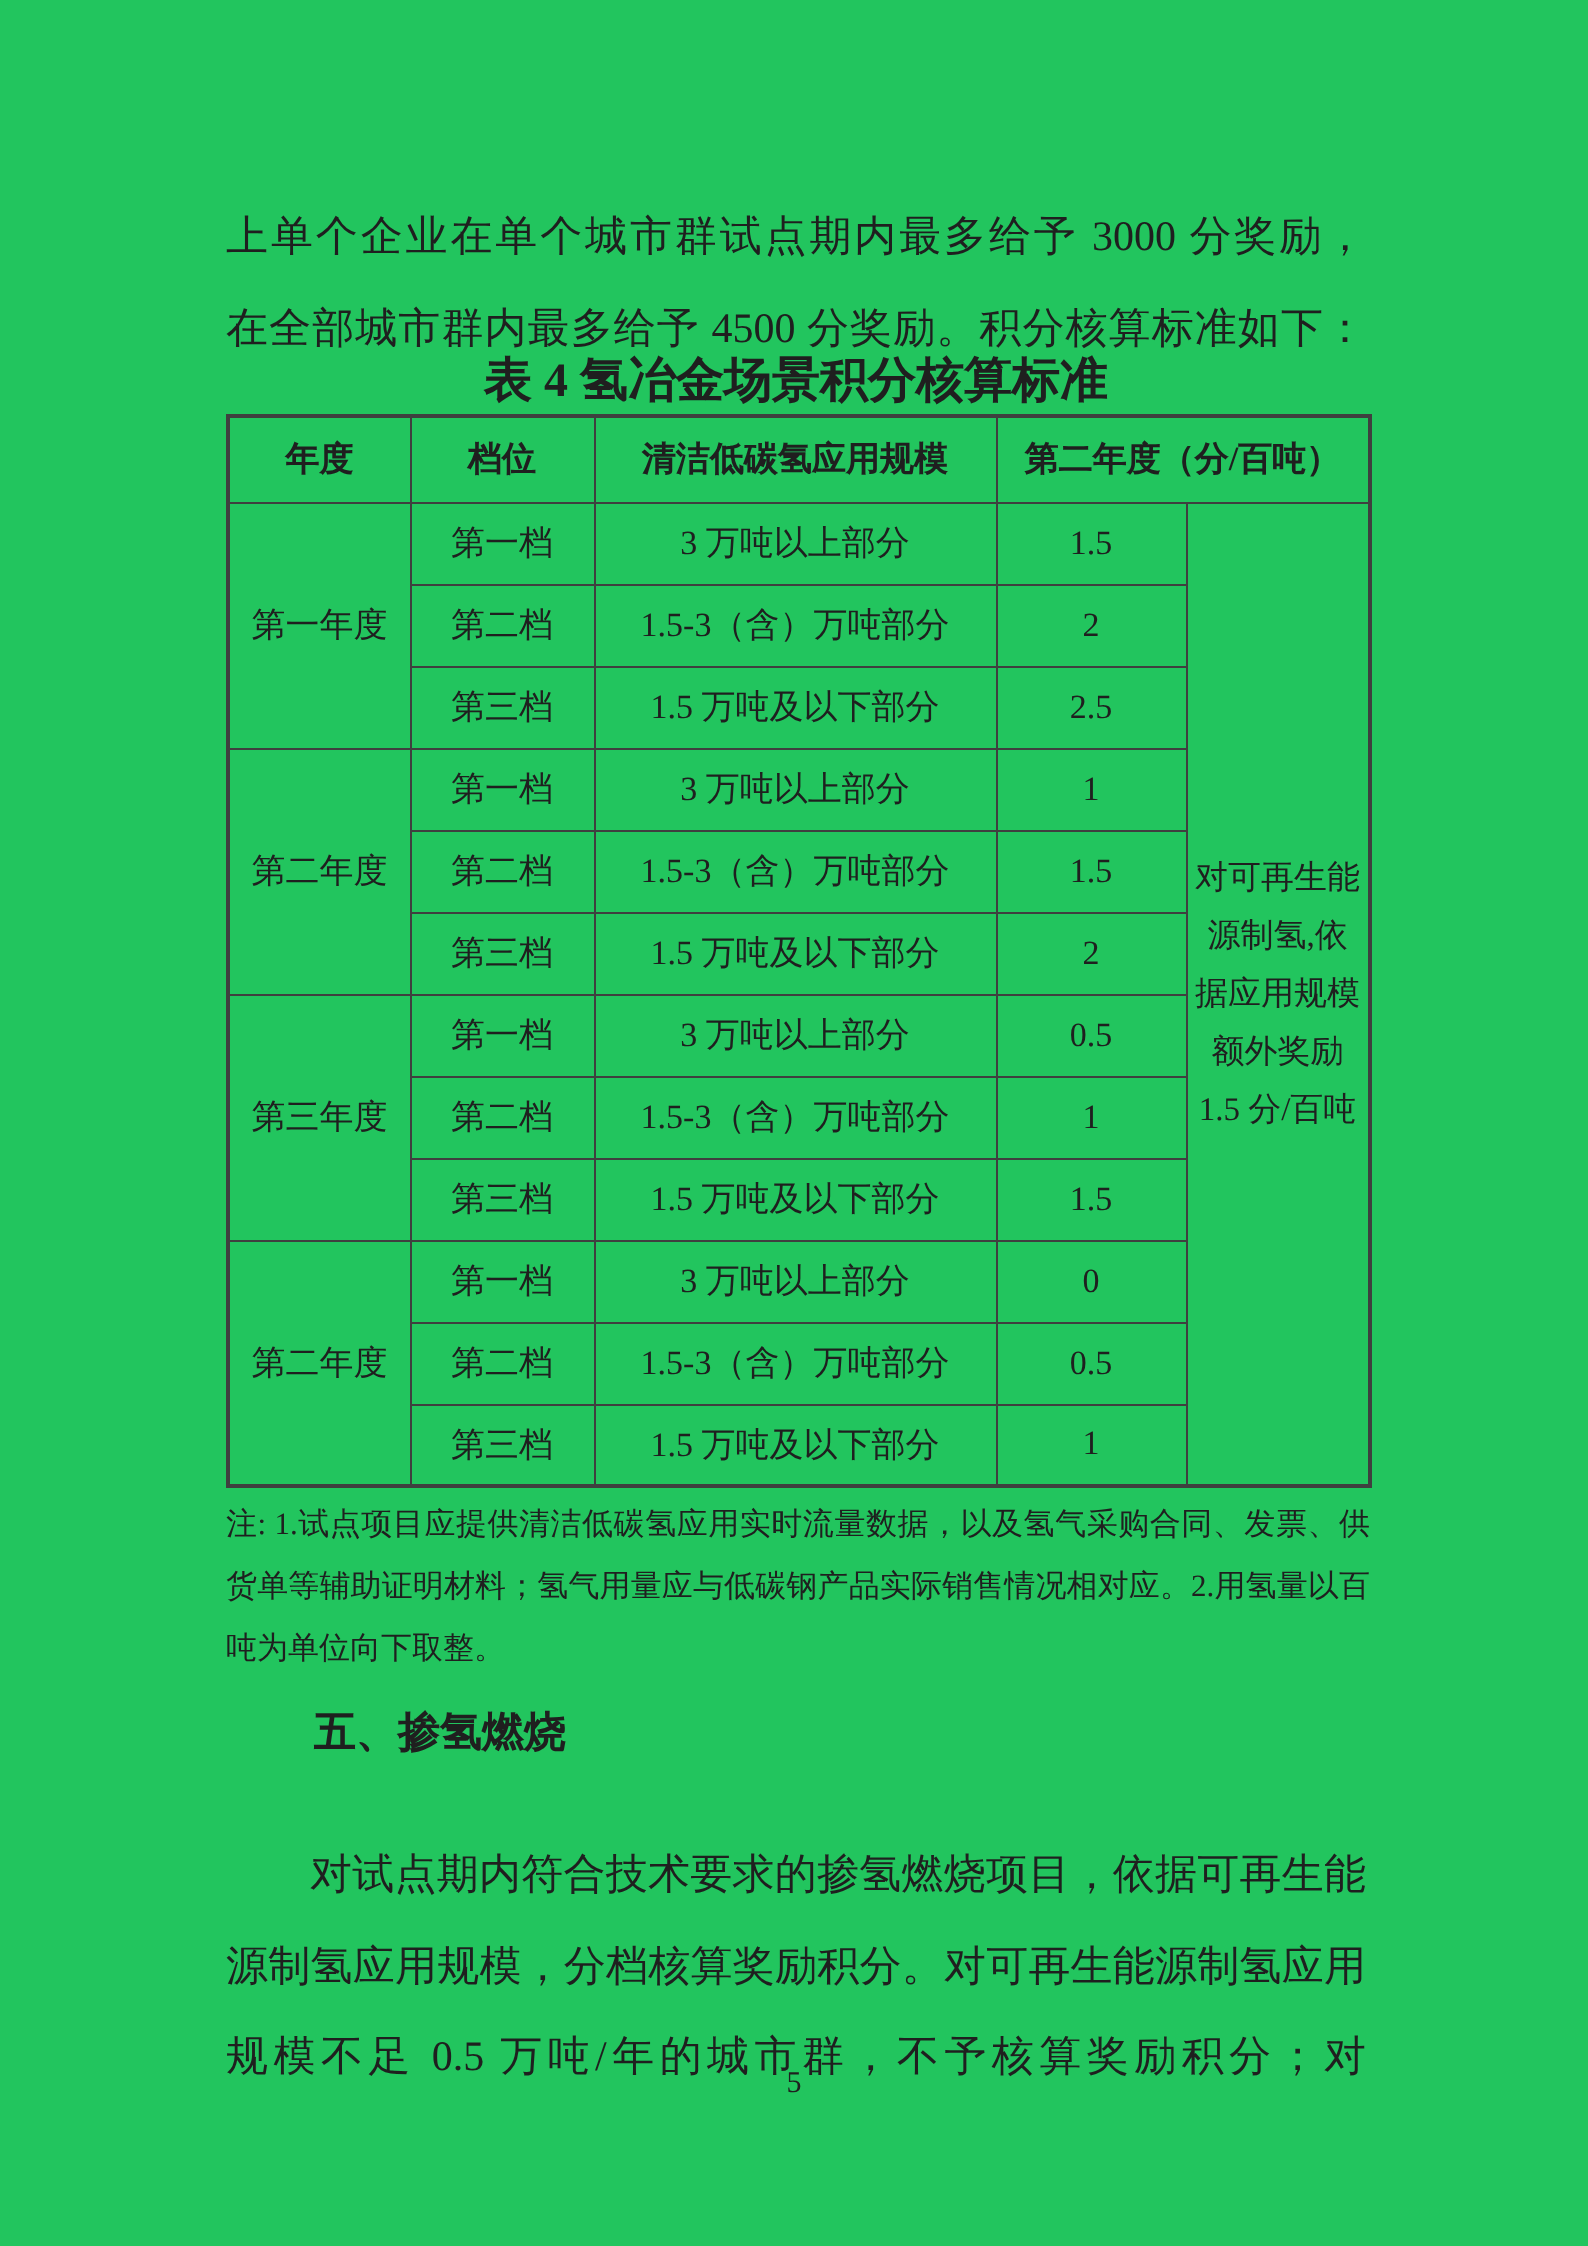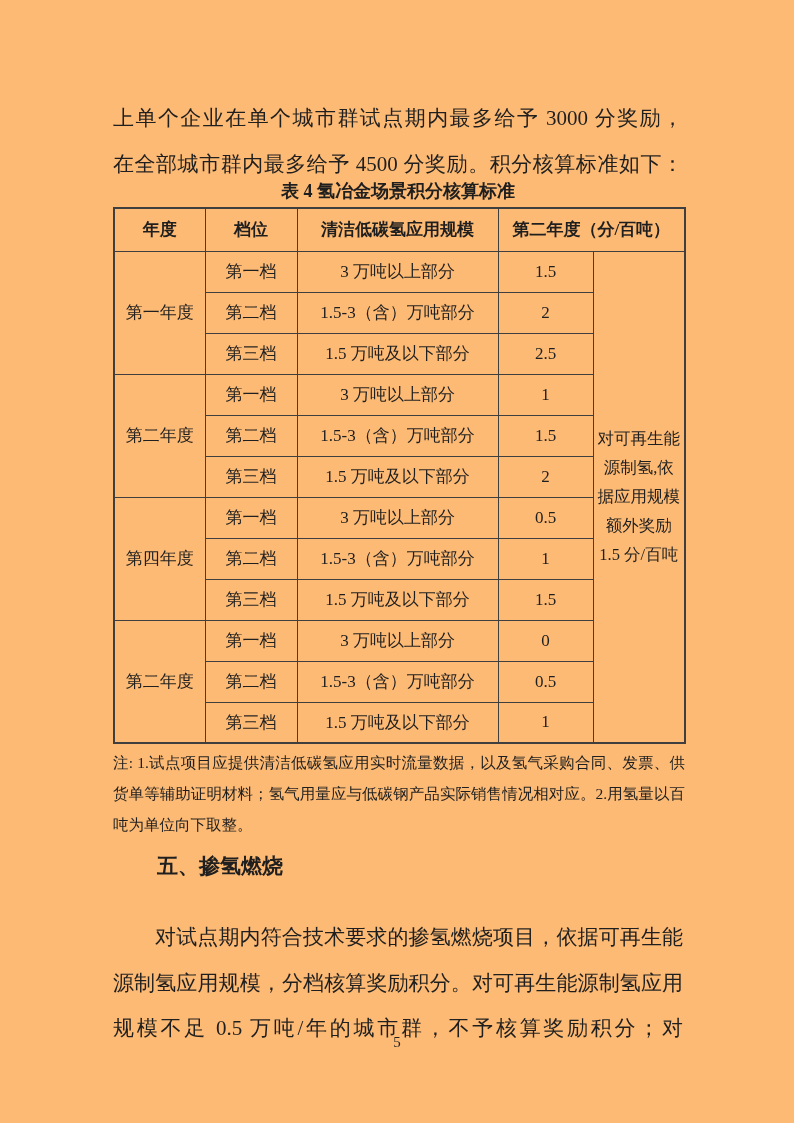--- a/index.html
+++ b/index.html
@@ -1,35 +1,35 @@
 <!DOCTYPE html>
 <html><head>
 <meta charset="utf-8">
 <style>
   html,body { margin:0; padding:0; background:#ffffff; }
   .page {
     position:relative;
     width:794px; height:1123px;
-    background:#fdba74;
+    background:#22c55e;
     font-family:"Liberation Serif","DejaVu Serif",serif;
     color:#1f1f1f;
     overflow:hidden;
   }
   .intro {
     position:absolute; left:113px; top:95px; width:570px;
     font-size:21px;
   }
   .intro .line {
     line-height:46px;
     text-align:justify;
     text-align-last:justify;
   }
   .table-title {
     position:absolute; left:113px; top:179px; width:570px;
-    text-align:center; font-weight:bold; font-size:18px;
+    text-align:center; font-weight:bold; font-size:24px;
     line-height:24px;
   }
   table.points {
     position:absolute; left:113px; top:207px;
     width:571px;
     border-collapse:collapse;
     table-layout:fixed;
     font-size:17px;
   }
   table.points th, table.points td {
@@ -127,21 +127,21 @@
         <td>1.5-3（含）万吨部分</td>
         <td>1.5</td>
       </tr>
       <tr>
         <td>第三档</td>
         <td>1.5 万吨及以下部分</td>
         <td>2</td>
       </tr>
 
       <tr>
-        <td rowspan="3">第四年度</td>
+        <td rowspan="3">第三年度</td>
         <td>第一档</td>
         <td>3 万吨以上部分</td>
         <td>0.5</td>
       </tr>
       <tr>
         <td>第二档</td>
         <td>1.5-3（含）万吨部分</td>
         <td>1</td>
       </tr>
       <tr>

